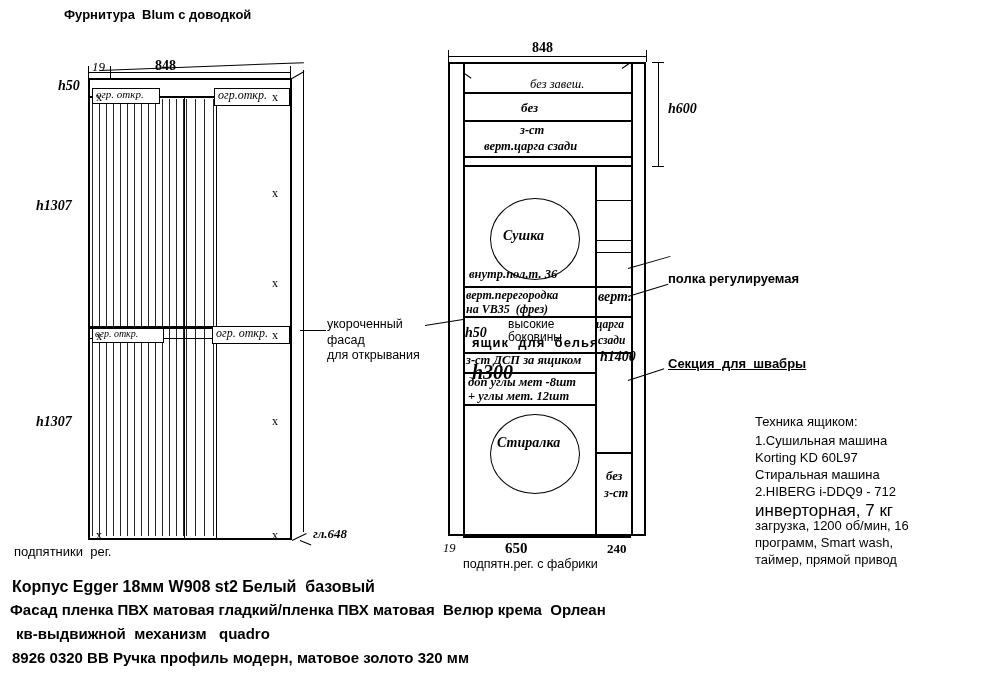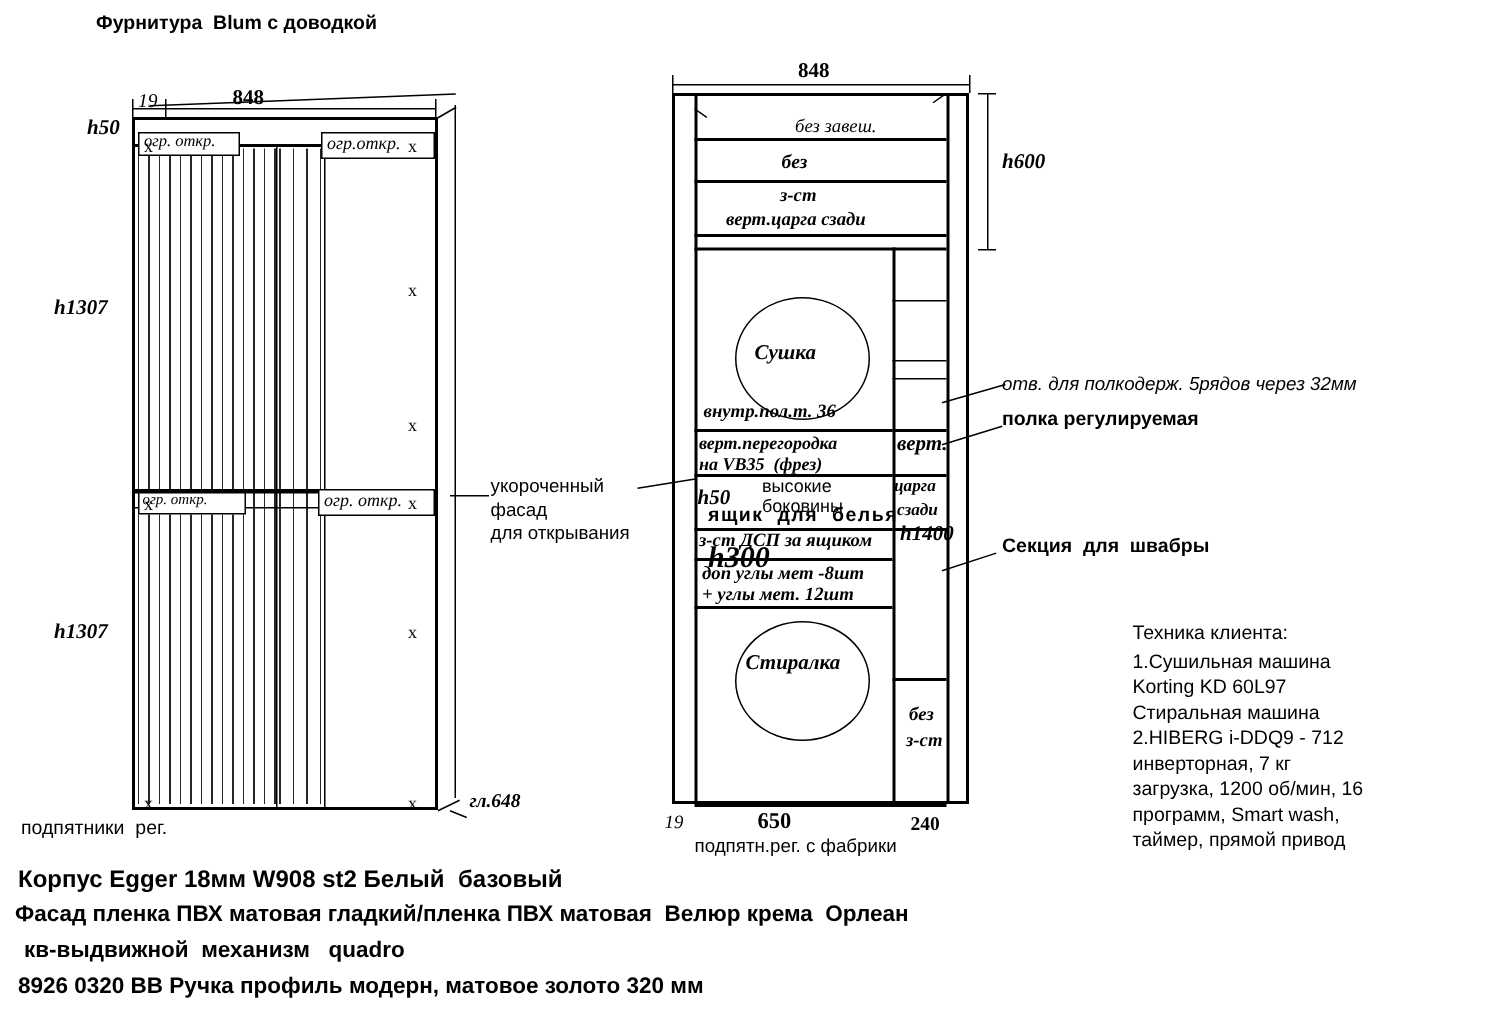--- a/index.html
+++ b/index.html
@@ -108,27 +108,26 @@
 
   <div class="t sans" style="left:14px;top:545px;font-size:13px;">подпятники  рег.</div>
 
   <div class="t sans" style="left:327px;top:317px;font-size:12.5px;line-height:1.25;">укороченный
 фасад
 для открывания</div>
 
   <div class="ln hl" style="left:300px;top:330px;width:26px;"></div>
   <div class="ln hl" style="left:425px;top:325px;width:40px;transform:rotate(-9deg);transform-origin:left center;"></div>
 
-  <div class="t sans it" style="left:668px;top:250px;font-size:12.5px;">отв. для полкодерж. 5рядов через 32мм</div>
   <div class="ln hl" style="left:628px;top:268px;width:44px;transform:rotate(-16deg);transform-origin:left center;"></div>
 
   <div class="t sans bd" style="left:668px;top:272px;font-size:13px;">полка регулируемая</div>
   <div class="ln hl" style="left:628px;top:296px;width:42px;transform:rotate(-17deg);transform-origin:left center;"></div>
 
-  <div class="t sans bd" style="left:668px;top:357px;font-size:13px;">Секция  для  швабры</div>
+  <div class="t sans bd" style="left:668px;top:357px;font-size:13px;text-decoration:underline;">Секция  для  швабры</div>
   <div class="ln hl" style="left:628px;top:380px;width:38px;transform:rotate(-18deg);transform-origin:left center;"></div>
 
   <div class="t bd" style="left:532px;top:40px;font-size:14px;">848</div>
   <div class="ln hl" style="left:448px;top:56px;width:198px;"></div>
   <div class="ln vl" style="left:448px;top:50px;height:12px;"></div>
   <div class="ln vl" style="left:646px;top:50px;height:12px;"></div>
 
   <div class="box2" style="left:448px;top:62px;width:198px;height:474px;"></div>
   <div class="ln vl2" style="left:463px;top:62px;height:474px;"></div>
   <div class="ln vl2" style="left:631px;top:62px;height:474px;"></div>
@@ -193,26 +192,26 @@
 
   <div class="t bd it" style="left:465px;top:325px;font-size:14px;">h50</div>
   <div class="t bd it" style="left:600px;top:349px;font-size:14px;">h1400</div>
   <div class="t bd it" style="left:472px;top:361px;font-size:20px;">h300</div>
 
   <div class="t it" style="left:443px;top:542px;font-size:12.5px;">19</div>
   <div class="t bd" style="left:505px;top:540px;font-size:15px;">650</div>
   <div class="t bd" style="left:607px;top:542px;font-size:13px;">240</div>
   <div class="t sans" style="left:463px;top:558px;font-size:12.5px;">подпятн.рег. с фабрики</div>
 
-  <div class="t sans" style="left:755px;top:415px;font-size:13px;">Техника клиента:</div>
+  <div class="t sans" style="left:755px;top:415px;font-size:13px;">Техника ящиком:</div>
   <div class="t sans" style="left:755px;top:434px;font-size:13px;">1.Сушильная машина</div>
   <div class="t sans" style="left:755px;top:451px;font-size:13px;">Korting KD 60L97</div>
   <div class="t sans" style="left:755px;top:468px;font-size:13px;">Стиральная машина</div>
   <div class="t sans" style="left:755px;top:485px;font-size:13px;">2.HIBERG i-DDQ9 - 712</div>
-  <div class="t sans" style="left:755px;top:502px;font-size:13px;">инверторная, 7 кг</div>
+  <div class="t sans" style="left:755px;top:502px;font-size:17px;">инверторная, 7 кг</div>
   <div class="t sans" style="left:755px;top:519px;font-size:13px;">загрузка, 1200 об/мин, 16</div>
   <div class="t sans" style="left:755px;top:536px;font-size:13px;">программ, Smart wash,</div>
   <div class="t sans" style="left:755px;top:553px;font-size:13px;">таймер, прямой привод</div>
 
   <div class="t sans bd" style="left:12px;top:578px;font-size:16px;">Корпус Egger 18мм W908 st2 Белый  базовый</div>
   <div class="t sans bd" style="left:10px;top:602px;font-size:15px;">Фасад пленка ПВХ матовая гладкий/пленка ПВХ матовая  Велюр крема  Орлеан</div>
   <div class="t sans bd" style="left:16px;top:626px;font-size:15px;">кв-выдвижной  механизм   quadro</div>
   <div class="t sans bd" style="left:12px;top:650px;font-size:15px;">8926 0320 ВВ Ручка профиль модерн, матовое золото 320 мм</div>
 
 </div>

